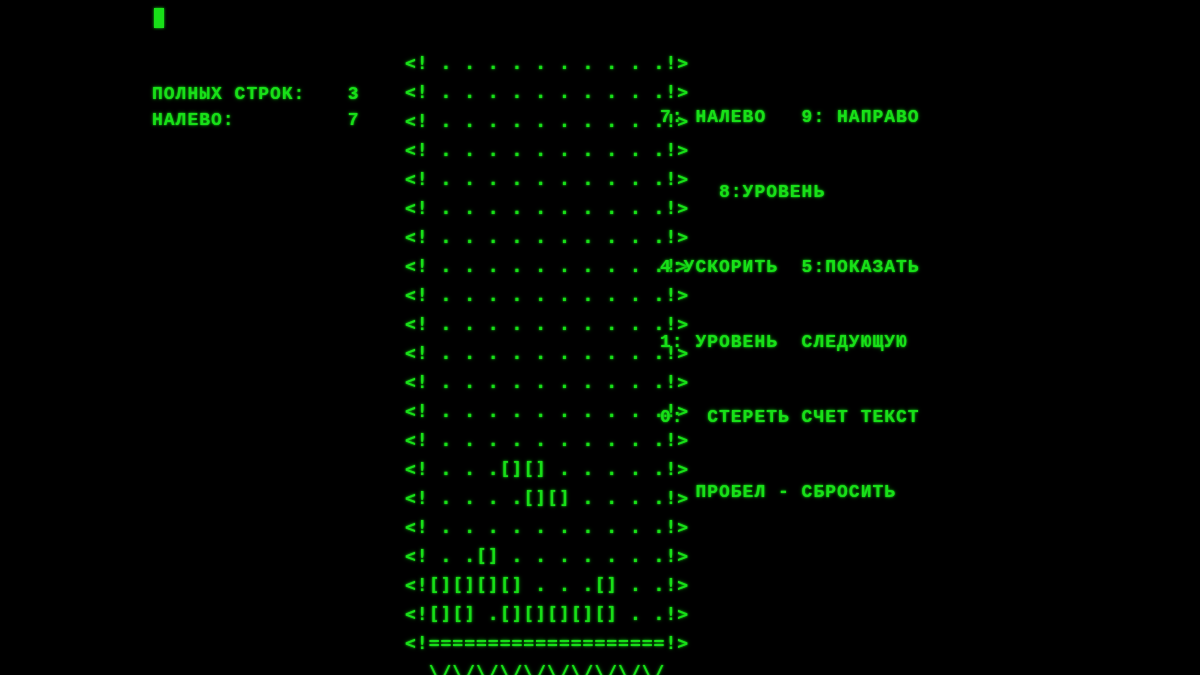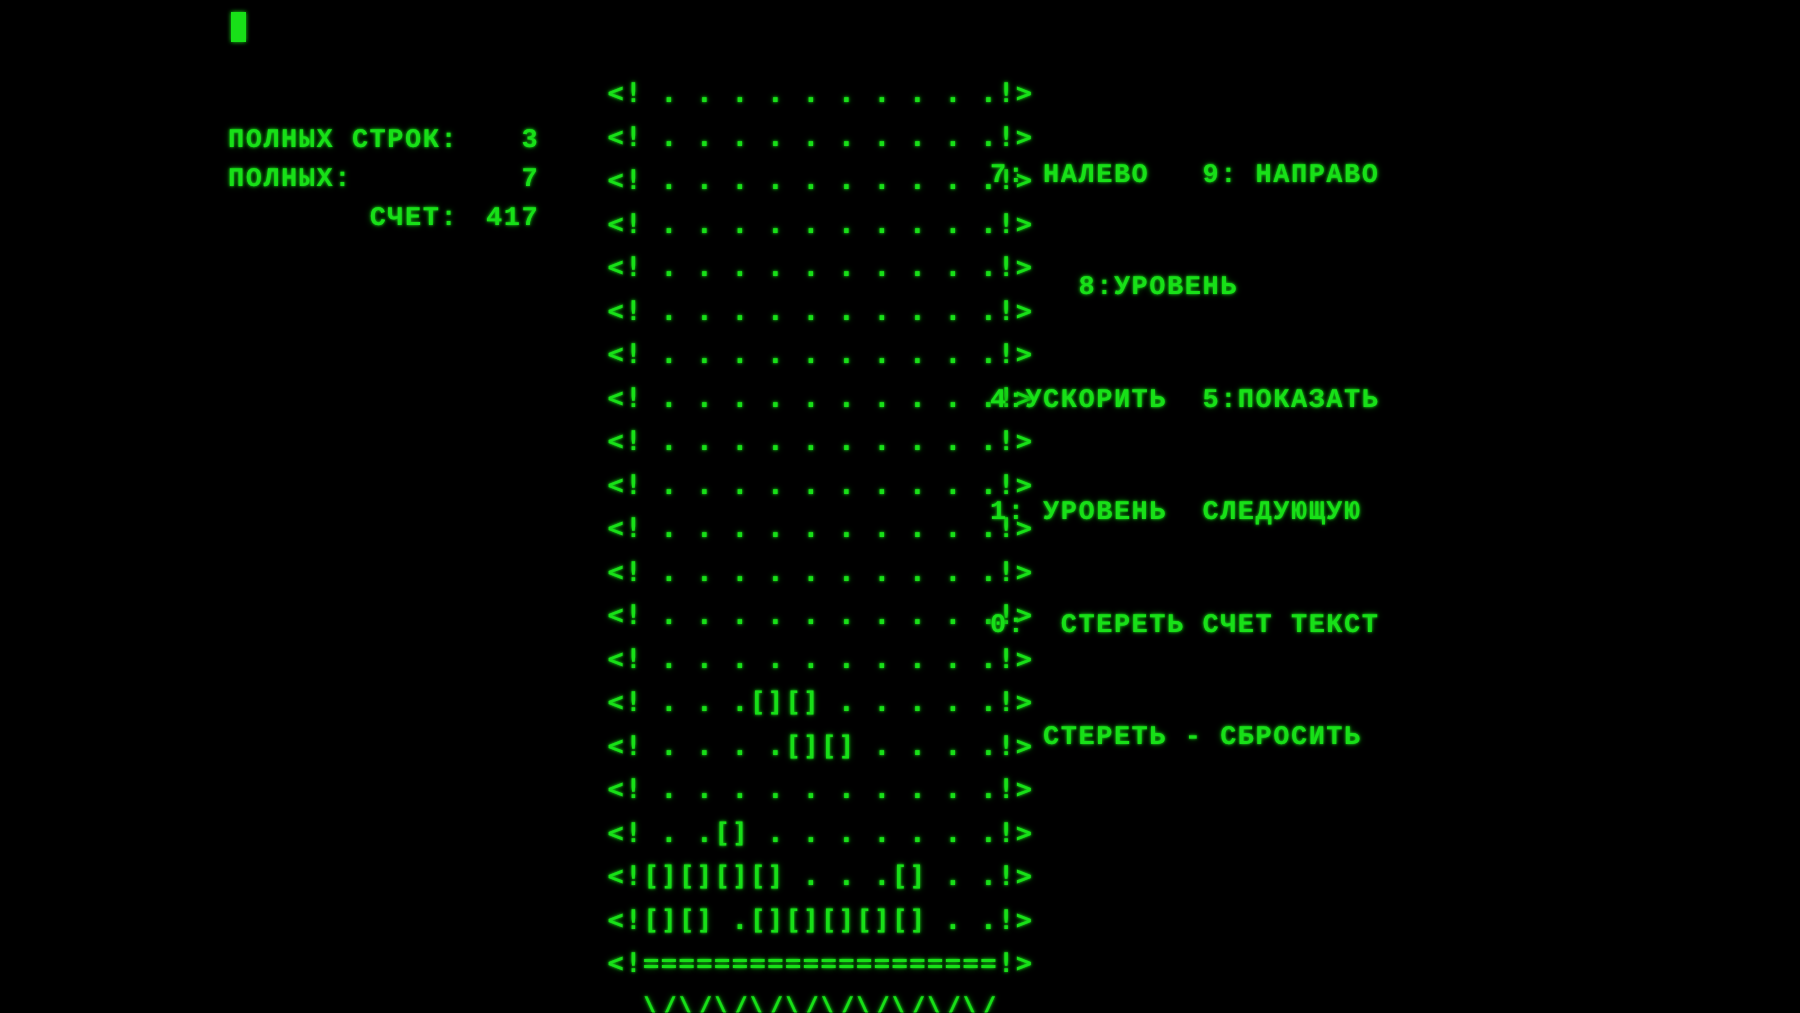--- a/index.html
+++ b/index.html
@@ -66,26 +66,22 @@
 
   <div class="cursor"></div>
 
   <div class="stats">
     <table>
       <tbody><tr>
         <td class="label">ПОЛНЫХ СТРОК:</td>
         <td class="value">3</td>
       </tr>
       <tr>
-        <td class="label">ПОЛНЫХ:</td>
+        <td class="label">НАЛЕВО:</td>
         <td class="value">7</td>
-      </tr>
-      <tr>
-        <td class="label" style="text-align:right;">СЧЕТ:</td>
-        <td class="value">417</td>
       </tr>
     </tbody></table>
   </div>
 
   <pre class="board" id="board">&lt;! . . . . . . . . . .!&gt;
 &lt;! . . . . . . . . . .!&gt;
 &lt;! . . . . . . . . . .!&gt;
 &lt;! . . . . . . . . . .!&gt;
 &lt;! . . . . . . . . . .!&gt;
 &lt;! . . . . . . . . . .!&gt;
@@ -105,16 +101,16 @@
 &lt;![][] .[][][][][] . .!&gt;
 &lt;!====================!&gt;
   \/\/\/\/\/\/\/\/\/\/</pre>
 
   <div class="controls">
     <div>7: НАЛЕВО   9: НАПРАВО</div>
     <div>     8:УРОВЕНЬ</div>
     <div>4:УСКОРИТЬ  5:ПОКАЗАТЬ</div>
     <div>1: УРОВЕНЬ  СЛЕДУЮЩУЮ</div>
     <div>0:  СТЕРЕТЬ СЧЕТ ТЕКСТ</div>
-    <div>   СТЕРЕТЬ - СБРОСИТЬ</div>
+    <div>   ПРОБЕЛ - СБРОСИТЬ</div>
   </div>
 
 </div>
 
 </body></html>

